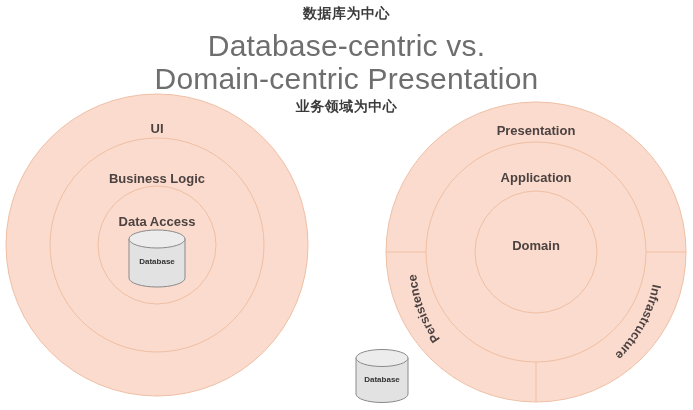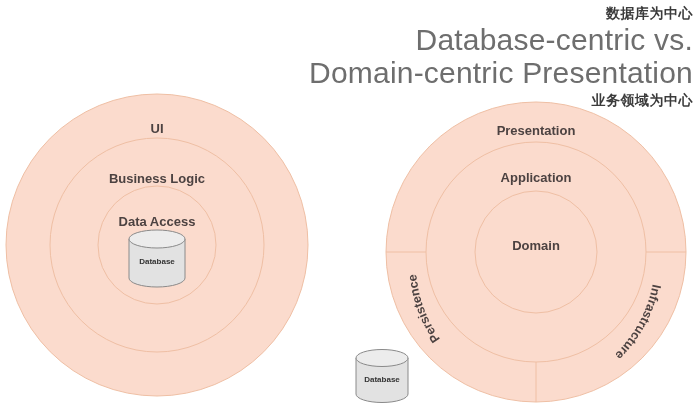--- a/index.html
+++ b/index.html
@@ -17,41 +17,41 @@
     position: relative;
     width: 693px;
     height: 410px;
     background: #ffffff;
   }
   .title-block {
     position: absolute;
     left: 0;
     top: 0;
     width: 693px;
-    text-align: right;
+    text-align: center;
     pointer-events: none;
   }
   .cn-anno {
     font-family: "DejaVu Sans", sans-serif;
     font-size: 14px;
     font-weight: 700;
     color: #3b3b3b;
     line-height: 18px;
     letter-spacing: 0.5px;
   }
   .cn-anno-top { margin-top: 4px; }
   .cn-anno-bottom { margin-top: 2px; }
   .main-title {
     font-family: "Liberation Sans", sans-serif;
     font-size: 30px;
     font-weight: 400;
     color: #6e6e6e;
     line-height: 33px;
     letter-spacing: 0.2px;
-    margin-top: 1px;
+    margin-top: 7px;
   }
   .title-line { display: block; }
   svg.diagram {
     position: absolute;
     left: 0;
     top: 0;
     width: 693px;
     height: 410px;
   }
   .ring-fill { fill: #fbdbcd; }

